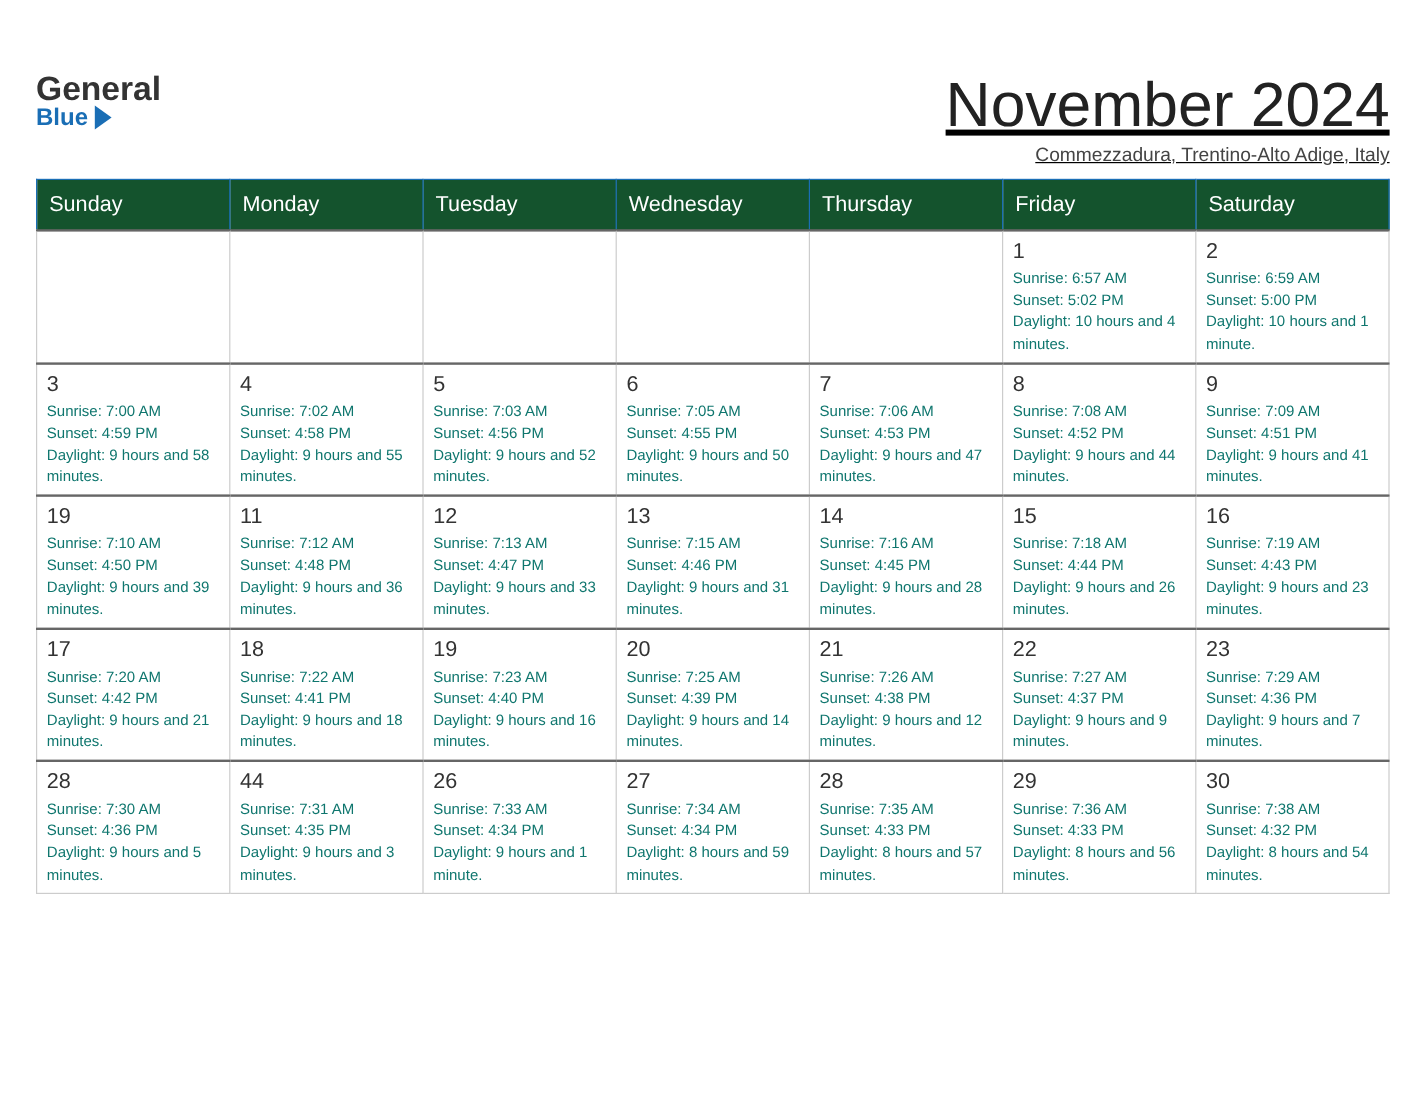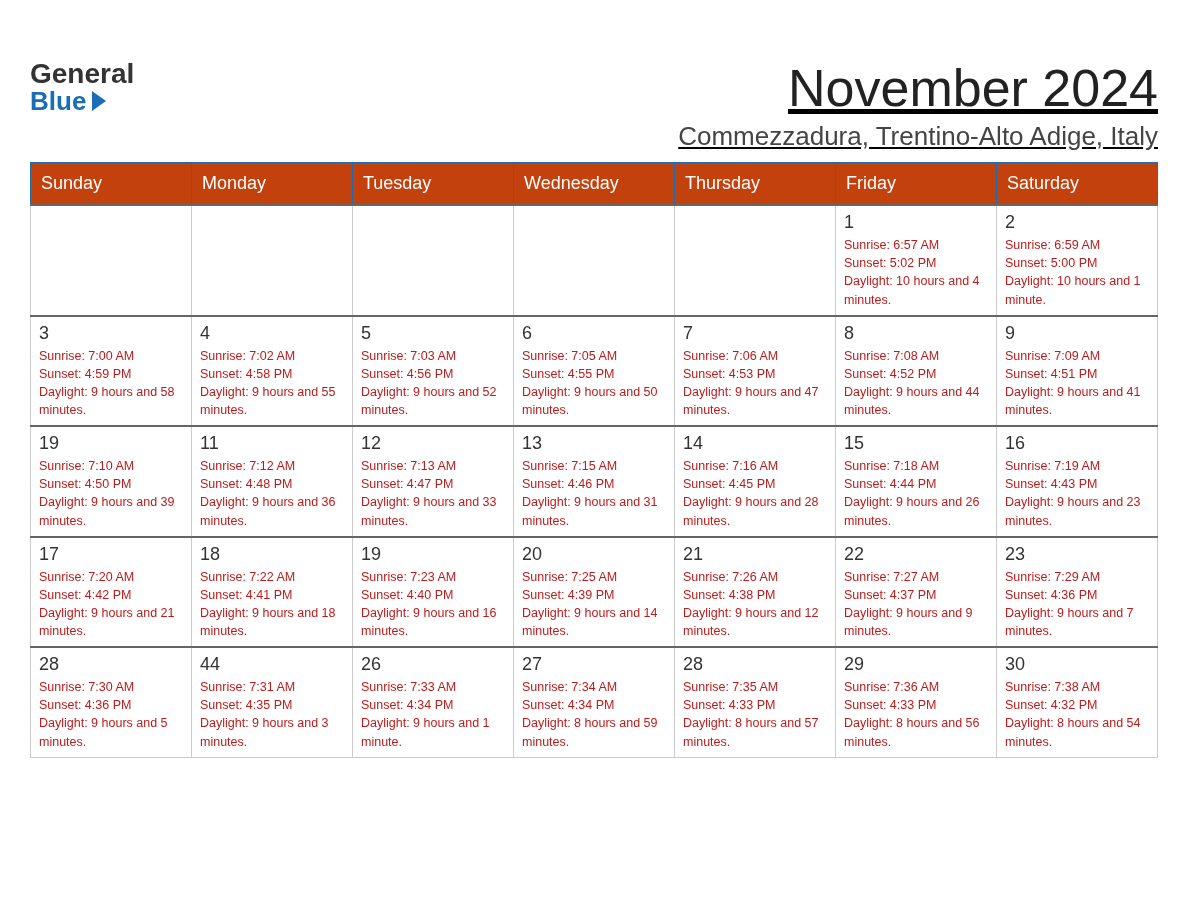--- a/index.html
+++ b/index.html
@@ -22,21 +22,21 @@
       flex-direction: column;
       align-items: flex-start;
     }
     .logo-general {
       font-size: 28px;
       font-weight: bold;
       color: #333;
       line-height: 1;
     }
     .logo-blue {
-      font-size: 26px;
+      font-size: 20px;
       font-weight: bold;
       color: #1a6eb5;
       line-height: 1;
       display: flex;
       align-items: center;
       gap: 4px;
     }
     .logo-arrow {
       width: 0;
       height: 0;
@@ -50,31 +50,31 @@
       text-align: right;
       text-decoration: underline;
     }
     .month-title {
       font-size: 52px;
       font-weight: normal;
       color: #222;
       line-height: 1.1;
     }
     .location-title {
-      font-size: 26px;
+      font-size: 16px;
       color: #444;
       margin-top: 4px;
     }
     .calendar-table {
       width: 100%;
       border-collapse: collapse;
       margin-top: 10px;
     }
     .calendar-table th {
-      background-color: #c2410c;
+      background-color: #14532d;
       color: #fff;
       font-size: 18px;
       font-weight: normal;
       padding: 10px 10px;
       text-align: left;
       border: 1px solid #1a6eb5;
     }
     .calendar-table td {
       vertical-align: top;
       border: 1px solid #ccc;
@@ -87,21 +87,21 @@
     }
     .day-number {
       font-size: 18px;
       color: #333;
       font-weight: normal;
       display: block;
       margin-bottom: 3px;
     }
     .day-info {
       font-size: 12.5px;
-      color: #b91c1c;
+      color: #0f766e;
       line-height: 1.45;
     }
     .empty-cell {
       background: #f9f9f9;
     }
     
     .week-row td {
       border-top: 2px solid #666;
     }
   </style>

